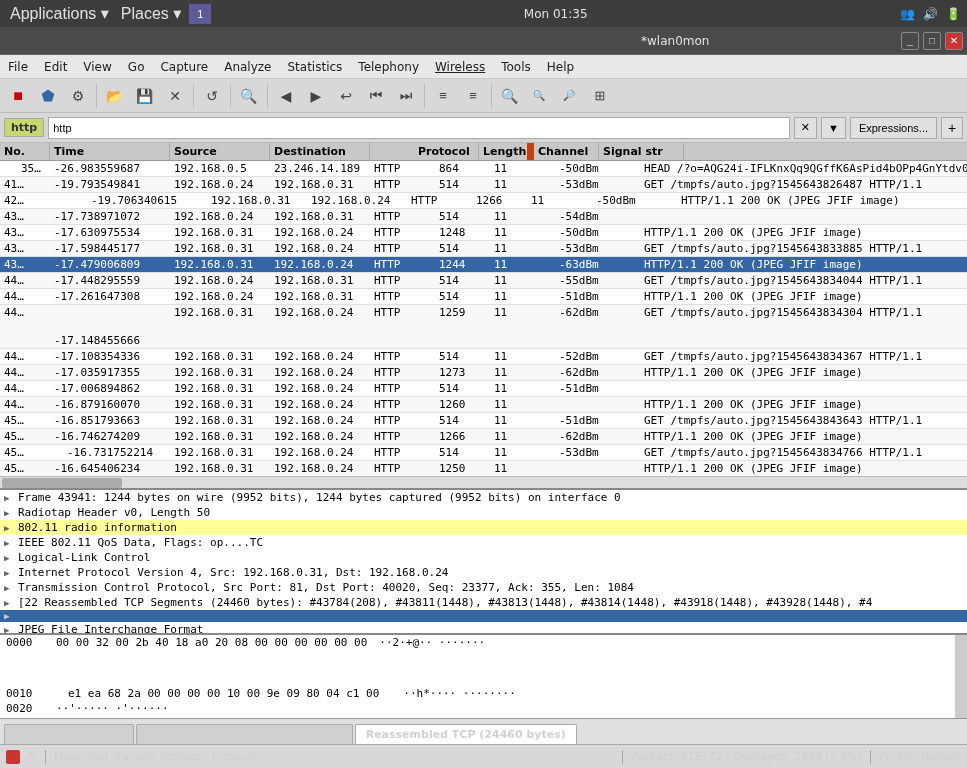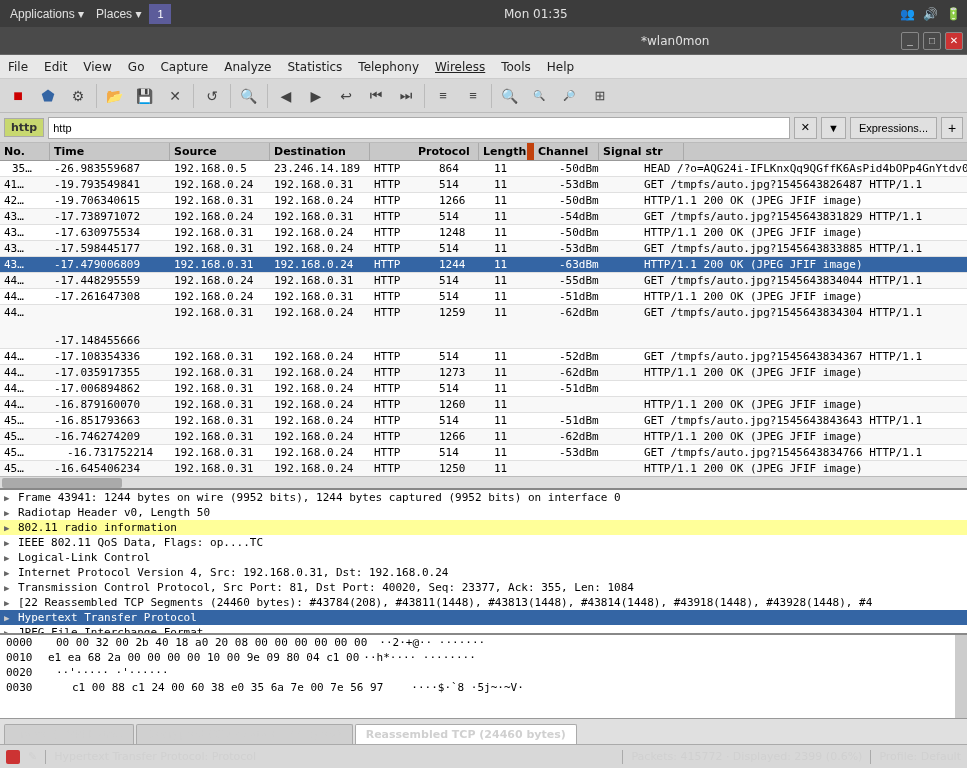--- a/index.html
+++ b/index.html
@@ -7,21 +7,21 @@
 
     
     #system-bar {
       display: flex; align-items: center; height: 27px;
       background: #3c3c3c; padding: 0 6px;
       font-size: 12px; color: #e0e0e0;
     }
     #system-bar .left { display: flex; align-items: center; gap: 4px; }
     #system-bar .center { flex: 1; text-align: center; font-size: 12px; }
     #system-bar .right { display: flex; align-items: center; gap: 8px; }
-    .apps-btn { background: none; border: none; color: #e0e0e0; font-size: 12px; cursor: pointer; padding: 2px 4px; text-align: right; }
+    .apps-btn { background: none; border: none; color: #e0e0e0; font-size: 16px; cursor: pointer; padding: 2px 4px; text-align: right; }
     .workspace-btn { background: #5c5c9a; border: none; color: white; width: 20px; height: 20px; font-size: 11px; cursor: pointer; }
 
     
     #title-bar {
       display: flex; align-items: center; height: 28px;
       background: #4a4a4a; padding: 0 4px;
       border-bottom: 1px solid #666;
     }
     .win-btn { background: none; border: 1px solid #888; width: 18px; height: 18px; cursor: pointer; margin-left: 2px; border-radius: 2px; font-size: 10px; color: #ccc; display: flex; align-items: center; justify-content: center; }
 
@@ -190,21 +190,21 @@
       <div class="col col-src" style="width:100px;padding:2px 4px;border-right:1px solid #aaa;">Source</div>
       <div class="col col-dst" style="width:100px;padding:2px 4px;border-right:1px solid #aaa;">Destination</div>
       <div class="col col-proto" style="width:65px;padding:2px 4px;border-right:1px solid #aaa;">Protocol</div>
       <div class="col col-len" style="width:55px;padding:2px 4px;border-right:7px solid #c2410c;">Length</div>
       <div class="col col-chan" style="width:65px;padding:2px 4px;border-right:1px solid #aaa;">Channel</div>
       <div class="col col-sig" style="width:85px;padding:2px 4px;border-right:1px solid #aaa;">Signal str</div>
     </div>
 
     <div class="packet-rows" style="overflow-y:auto;flex:1;min-height:0;">
     <div class="packet-row" style="display: flex; border-bottom: 1px solid rgb(224, 224, 224); font-size: 11px; font-family: &quot;DejaVu Sans Mono&quot;, &quot;Liberation Mono&quot;, monospace; background: rgb(255, 255, 255); color: rgb(0, 0, 0); cursor: pointer;">
-          <div style="width: 50px; padding: 1px 12px; overflow: hidden; white-space: nowrap; flex-shrink: 0;">35…</div>
+          <div style="width: 50px; padding: 1px 21px; overflow: hidden; white-space: nowrap; flex-shrink: 0;">35…</div>
           <div style="width: 120px; padding: 1px 4px; overflow: hidden; white-space: nowrap; flex-shrink: 0;">-26.983559687</div>
           <div style="width: 100px; padding: 1px 4px; overflow: hidden; white-space: nowrap; flex-shrink: 0;">192.168.0.5</div>
           <div style="width: 100px; padding: 1px 4px; overflow: hidden; white-space: nowrap; flex-shrink: 0;">23.246.14.189</div>
           <div style="width: 65px; padding: 1px 4px; overflow: hidden; white-space: nowrap; flex-shrink: 0;">HTTP</div>
           <div style="width: 55px; padding: 1px 4px; overflow: hidden; white-space: nowrap; flex-shrink: 0;">864</div>
           <div style="width: 65px; padding: 1px 4px; overflow: hidden; white-space: nowrap; flex-shrink: 0;">11</div>
           <div style="width: 85px; padding: 1px 4px; overflow: hidden; white-space: nowrap; flex-shrink: 0;">-50dBm</div>
           <div style="flex: 1 1 0%; padding: 1px 4px; overflow: hidden; white-space: nowrap;">HEAD /?o=AQG24i-IFLKnxQq9QGffK6AsPid4bOPp4GnYtdv0WhQhu9</div>
         </div>
         <div class="packet-row" style="display: flex; border-bottom: 1px solid rgb(224, 224, 224); font-size: 11px; font-family: &quot;DejaVu Sans Mono&quot;, &quot;Liberation Mono&quot;, monospace; background: rgb(248, 248, 248); color: rgb(0, 0, 0); cursor: pointer;">
@@ -213,39 +213,38 @@
           <div style="width: 100px; padding: 1px 4px; overflow: hidden; white-space: nowrap; flex-shrink: 0;">192.168.0.24</div>
           <div style="width: 100px; padding: 1px 4px; overflow: hidden; white-space: nowrap; flex-shrink: 0;">192.168.0.31</div>
           <div style="width: 65px; padding: 1px 4px; overflow: hidden; white-space: nowrap; flex-shrink: 0;">HTTP</div>
           <div style="width: 55px; padding: 1px 4px; overflow: hidden; white-space: nowrap; flex-shrink: 0;">514</div>
           <div style="width: 65px; padding: 1px 4px; overflow: hidden; white-space: nowrap; flex-shrink: 0;">11</div>
           <div style="width: 85px; padding: 1px 4px; overflow: hidden; white-space: nowrap; flex-shrink: 0;">-53dBm</div>
           <div style="flex: 1 1 0%; padding: 1px 4px; overflow: hidden; white-space: nowrap;">GET /tmpfs/auto.jpg?1545643826487 HTTP/1.1</div>
         </div>
         <div class="packet-row" style="display: flex; border-bottom: 1px solid rgb(224, 224, 224); font-size: 11px; font-family: &quot;DejaVu Sans Mono&quot;, &quot;Liberation Mono&quot;, monospace; background: rgb(255, 255, 255); color: rgb(0, 0, 0); cursor: pointer;">
           <div style="width: 50px; padding: 1px 4px; overflow: hidden; white-space: nowrap; flex-shrink: 0;">42…</div>
-          <div style="width: 120px; padding: 1px 4px; overflow: hidden; white-space: nowrap; flex-shrink: 0;">-19.706340615</div>
+          <div style="width: 120px; padding: 1px 4px; overflow: hidden; white-space: nowrap; flex-shrink: 0; margin-left: 37px;">-19.706340615</div>
           <div style="width: 100px; padding: 1px 4px; overflow: hidden; white-space: nowrap; flex-shrink: 0;">192.168.0.31</div>
           <div style="width: 100px; padding: 1px 4px; overflow: hidden; white-space: nowrap; flex-shrink: 0;">192.168.0.24</div>
           <div style="width: 65px; padding: 1px 4px; overflow: hidden; white-space: nowrap; flex-shrink: 0;">HTTP</div>
           <div style="width: 55px; padding: 1px 4px; overflow: hidden; white-space: nowrap; flex-shrink: 0;">1266</div>
           <div style="width: 65px; padding: 1px 4px; overflow: hidden; white-space: nowrap; flex-shrink: 0;">11</div>
           <div style="width: 85px; padding: 1px 4px; overflow: hidden; white-space: nowrap; flex-shrink: 0;">-50dBm</div>
           <div style="flex: 1 1 0%; padding: 1px 4px; overflow: hidden; white-space: nowrap;">HTTP/1.1 200 OK  (JPEG JFIF image)</div>
         </div>
         <div class="packet-row" style="display: flex; border-bottom: 1px solid rgb(224, 224, 224); font-size: 11px; font-family: &quot;DejaVu Sans Mono&quot;, &quot;Liberation Mono&quot;, monospace; background: rgb(248, 248, 248); color: rgb(0, 0, 0); cursor: pointer;">
           <div style="width: 50px; padding: 1px 4px; overflow: hidden; white-space: nowrap; flex-shrink: 0;">43…</div>
           <div style="width: 120px; padding: 1px 4px; overflow: hidden; white-space: nowrap; flex-shrink: 0;">-17.738971072</div>
           <div style="width: 100px; padding: 1px 4px; overflow: hidden; white-space: nowrap; flex-shrink: 0;">192.168.0.24</div>
           <div style="width: 100px; padding: 1px 4px; overflow: hidden; white-space: nowrap; flex-shrink: 0;">192.168.0.31</div>
           <div style="width: 65px; padding: 1px 4px; overflow: hidden; white-space: nowrap; flex-shrink: 0;">HTTP</div>
           <div style="width: 55px; padding: 1px 4px; overflow: hidden; white-space: nowrap; flex-shrink: 0;">514</div>
           <div style="width: 65px; padding: 1px 4px; overflow: hidden; white-space: nowrap; flex-shrink: 0;">11</div>
           <div style="width: 85px; padding: 1px 4px; overflow: hidden; white-space: nowrap; flex-shrink: 0;">-54dBm</div>
-          <div style="flex: 1 1 0%; padding: 1px 4px; overflow: hidden; white-space: nowrap;">GET /tmpfs/auto.jpg?1545643831829 HTTP/1.1</div>
         </div>
         <div class="packet-row" style="display: flex; border-bottom: 1px solid rgb(224, 224, 224); font-size: 11px; font-family: &quot;DejaVu Sans Mono&quot;, &quot;Liberation Mono&quot;, monospace; background: rgb(255, 255, 255); color: rgb(0, 0, 0); cursor: pointer;">
           <div style="width: 50px; padding: 1px 4px; overflow: hidden; white-space: nowrap; flex-shrink: 0;">43…</div>
           <div style="width: 120px; padding: 1px 4px; overflow: hidden; white-space: nowrap; flex-shrink: 0;">-17.630975534</div>
           <div style="width: 100px; padding: 1px 4px; overflow: hidden; white-space: nowrap; flex-shrink: 0;">192.168.0.31</div>
           <div style="width: 100px; padding: 1px 4px; overflow: hidden; white-space: nowrap; flex-shrink: 0;">192.168.0.24</div>
           <div style="width: 65px; padding: 1px 4px; overflow: hidden; white-space: nowrap; flex-shrink: 0;">HTTP</div>
           <div style="width: 55px; padding: 1px 4px; overflow: hidden; white-space: nowrap; flex-shrink: 0;">1248</div>
           <div style="width: 65px; padding: 1px 4px; overflow: hidden; white-space: nowrap; flex-shrink: 0;">11</div>
           <div style="width: 85px; padding: 1px 4px; overflow: hidden; white-space: nowrap; flex-shrink: 0;">-50dBm</div>
@@ -428,35 +427,34 @@
       <div style="display: flex; align-items: center; padding: 1px 4px; cursor: pointer; background: transparent; color: rgb(0, 0, 0);">
         <span style="width: 14px; color: rgb(102, 102, 102); flex-shrink: 0; font-size: 9px;">▶</span>
         <span style="flex: 1 1 0%; white-space: nowrap; overflow: hidden;">Transmission Control Protocol, Src Port: 81, Dst Port: 40020, Seq: 23377, Ack: 355, Len: 1084</span>
       </div>
       <div style="display: flex; align-items: center; padding: 1px 4px; cursor: pointer; background: transparent; color: rgb(0, 0, 0);">
         <span style="width: 14px; color: rgb(102, 102, 102); flex-shrink: 0; font-size: 9px;">▶</span>
         <span style="flex: 1 1 0%; white-space: nowrap; overflow: hidden;">[22 Reassembled TCP Segments (24460 bytes): #43784(208), #43811(1448), #43813(1448), #43814(1448), #43918(1448), #43928(1448), #4</span>
       </div>
       <div style="display: flex; align-items: center; padding: 1px 4px; cursor: pointer; background: rgb(52, 101, 164); color: rgb(255, 255, 255);">
         <span style="width: 14px; color: rgb(204, 204, 204); flex-shrink: 0; font-size: 9px;">▶</span>
-        <span style="flex: 1 1 0%; white-space: nowrap; overflow: hidden;">Hypertext Transfer Protocol</span>
       </div>
       <div style="display: flex; align-items: center; padding: 1px 4px; cursor: pointer; background: transparent; color: rgb(0, 0, 0);">
         <span style="width: 14px; color: rgb(102, 102, 102); flex-shrink: 0; font-size: 9px;">▶</span>
         <span style="flex: 1 1 0%; white-space: nowrap; overflow: hidden;">JPEG File Interchange Format</span>
       </div>
     </div>
 
   <div id="hex-dump" style="height:85px;background:#fff;border-top:2px solid #888;overflow-y:auto;font-size:11px;font-family:'DejaVu Sans Mono','Liberation Mono',monospace;color:#000;flex-shrink:0;position:relative;">
     <div style="display: flex; padding: 1px 6px; gap: 12px;">
         <span style="color: rgb(0, 0, 0); width: 38px; flex-shrink: 0;">0000</span>
         <span style="color: rgb(0, 0, 0); min-width: 300px; flex-shrink: 0;">00 00 32 00 2b 40 18 a0  20 08 00 00 00 00 00 00</span>
         <span style="color: rgb(0, 0, 0);">··2·+@·· ·······</span>
       </div>
-      <div style="display: flex; padding: 1px 6px; gap: 4px;">
+      <div style="display: flex; padding: 1px 6px; gap: 24px; margin-top: 36px;">
         <span style="color: rgb(0, 0, 0); width: 38px; flex-shrink: 0;">0010</span>
         <span style="color: rgb(0, 0, 0); min-width: 300px; flex-shrink: 0;">e1 ea 68 2a 00 00 00 00  10 00 9e 09 80 04 c1 00</span>
         <span style="color: rgb(0, 0, 0);">··h*···· ········</span>
       </div>
       <div style="display: flex; padding: 1px 6px; gap: 12px;">
         <span style="color: rgb(0, 0, 0); width: 38px; flex-shrink: 0;">0020</span>
         <span style="color: rgb(0, 0, 0);">··'····· ·'······</span>
       </div>
       <div style="display: flex; padding: 1px 6px; gap: 28px;">
         <span style="color: rgb(0, 0, 0); width: 38px; flex-shrink: 0;">0030</span>

